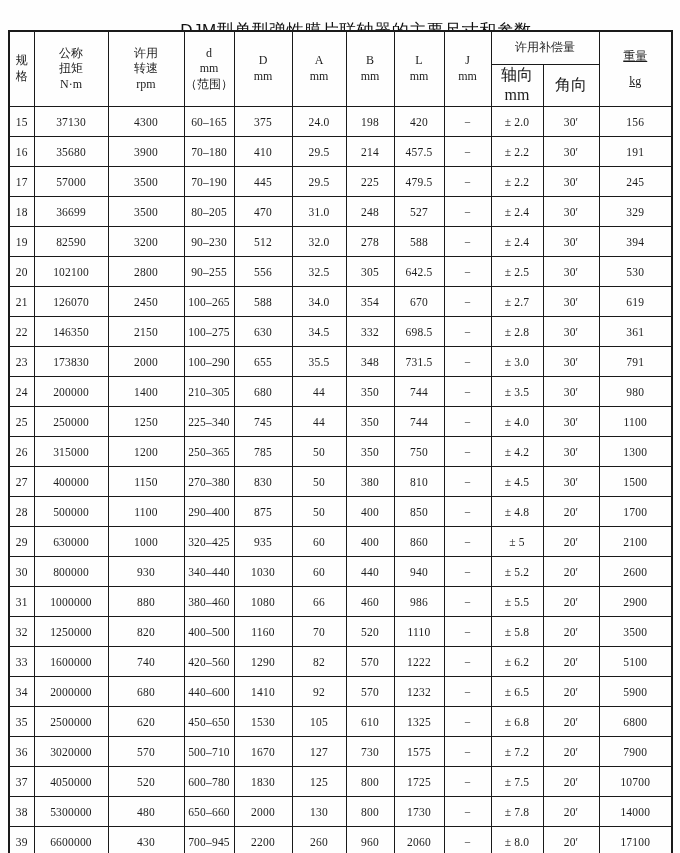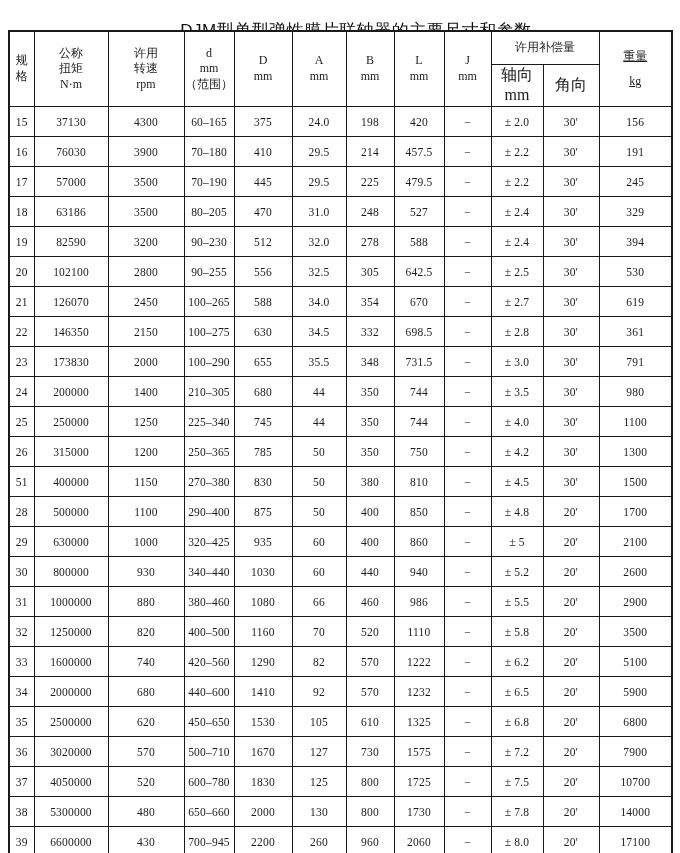--- a/index.html
+++ b/index.html
@@ -135,21 +135,21 @@
           <td>24.0</td>
           <td>198</td>
           <td>420</td>
           <td>−</td>
           <td>± 2.0</td>
           <td>30′</td>
           <td>156</td>
         </tr>
         <tr>
           <td>16</td>
-          <td>76030</td>
+          <td>35680</td>
           <td>3900</td>
           <td>70–180</td>
           <td>410</td>
           <td>29.5</td>
           <td>214</td>
           <td>457.5</td>
           <td>−</td>
           <td>± 2.2</td>
           <td>30′</td>
           <td>191</td>
@@ -163,21 +163,21 @@
           <td>29.5</td>
           <td>225</td>
           <td>479.5</td>
           <td>−</td>
           <td>± 2.2</td>
           <td>30′</td>
           <td>245</td>
         </tr>
         <tr>
           <td>18</td>
-          <td>63186</td>
+          <td>36699</td>
           <td>3500</td>
           <td>80–205</td>
           <td>470</td>
           <td>31.0</td>
           <td>248</td>
           <td>527</td>
           <td>−</td>
           <td>± 2.4</td>
           <td>30′</td>
           <td>329</td>
@@ -288,21 +288,21 @@
           <td>785</td>
           <td>50</td>
           <td>350</td>
           <td>750</td>
           <td>−</td>
           <td>± 4.2</td>
           <td>30′</td>
           <td>1300</td>
         </tr>
         <tr>
-          <td>51</td>
+          <td>27</td>
           <td>400000</td>
           <td>1150</td>
           <td>270–380</td>
           <td>830</td>
           <td>50</td>
           <td>380</td>
           <td>810</td>
           <td>−</td>
           <td>± 4.5</td>
           <td>30′</td>

